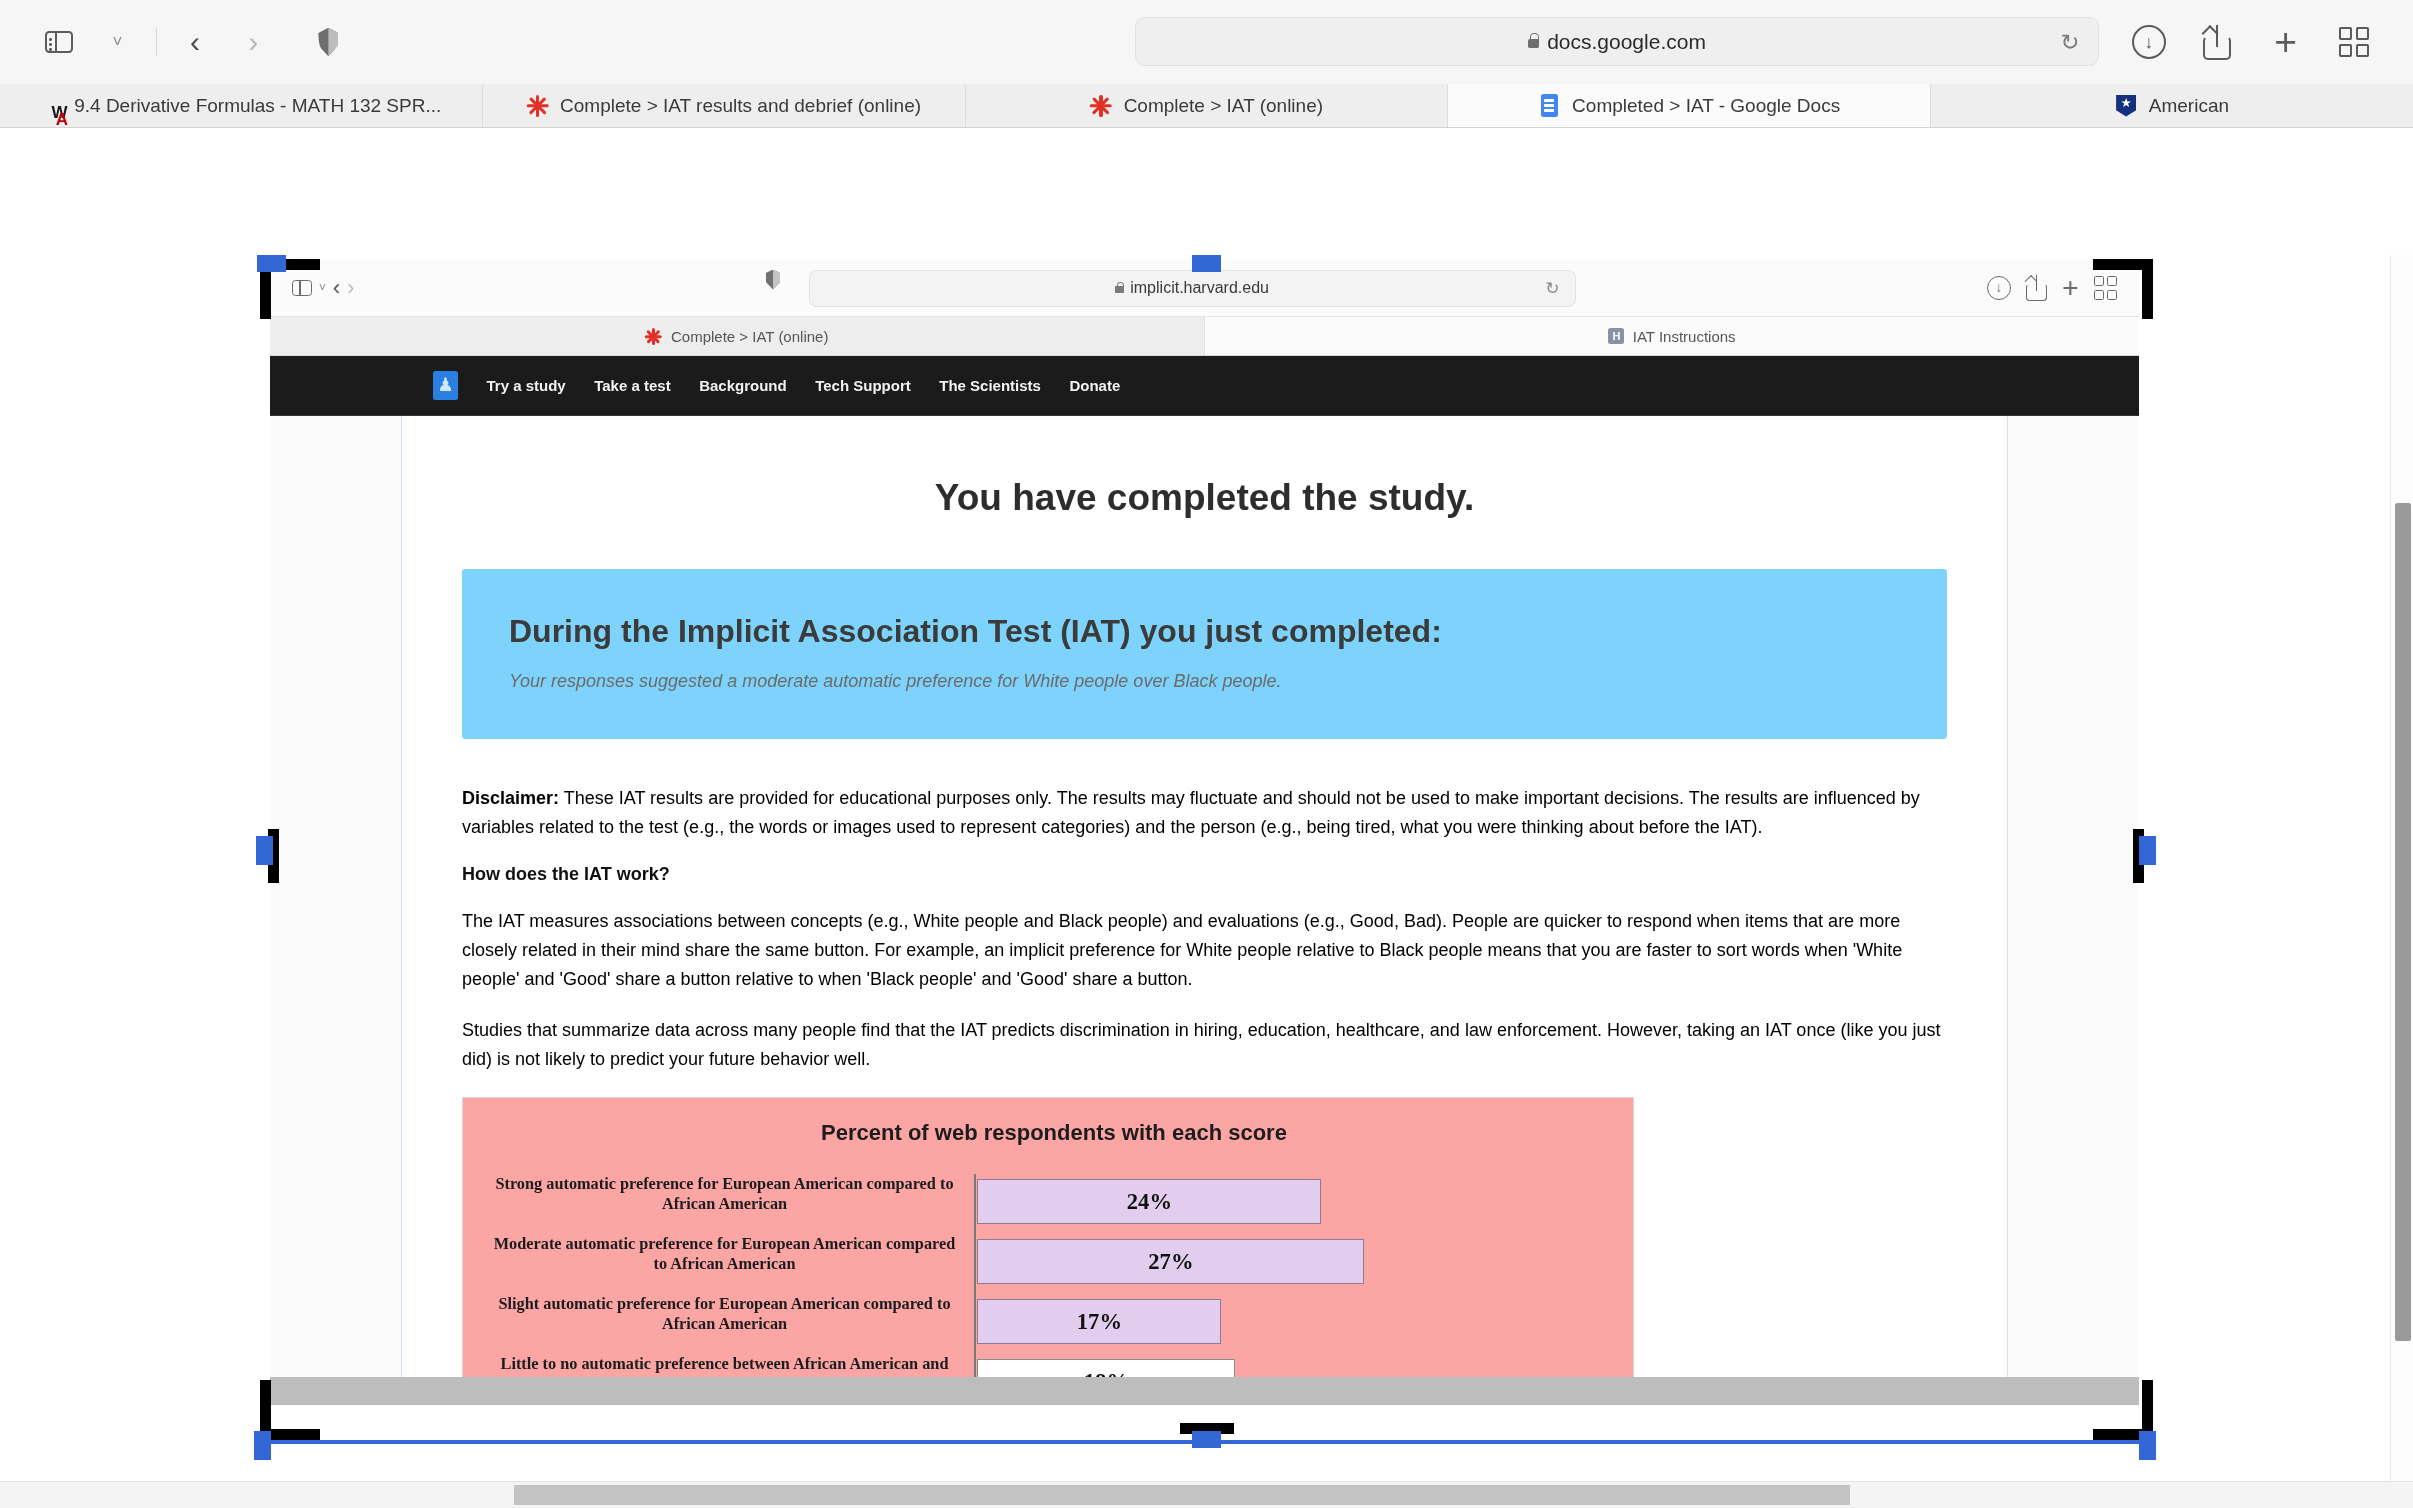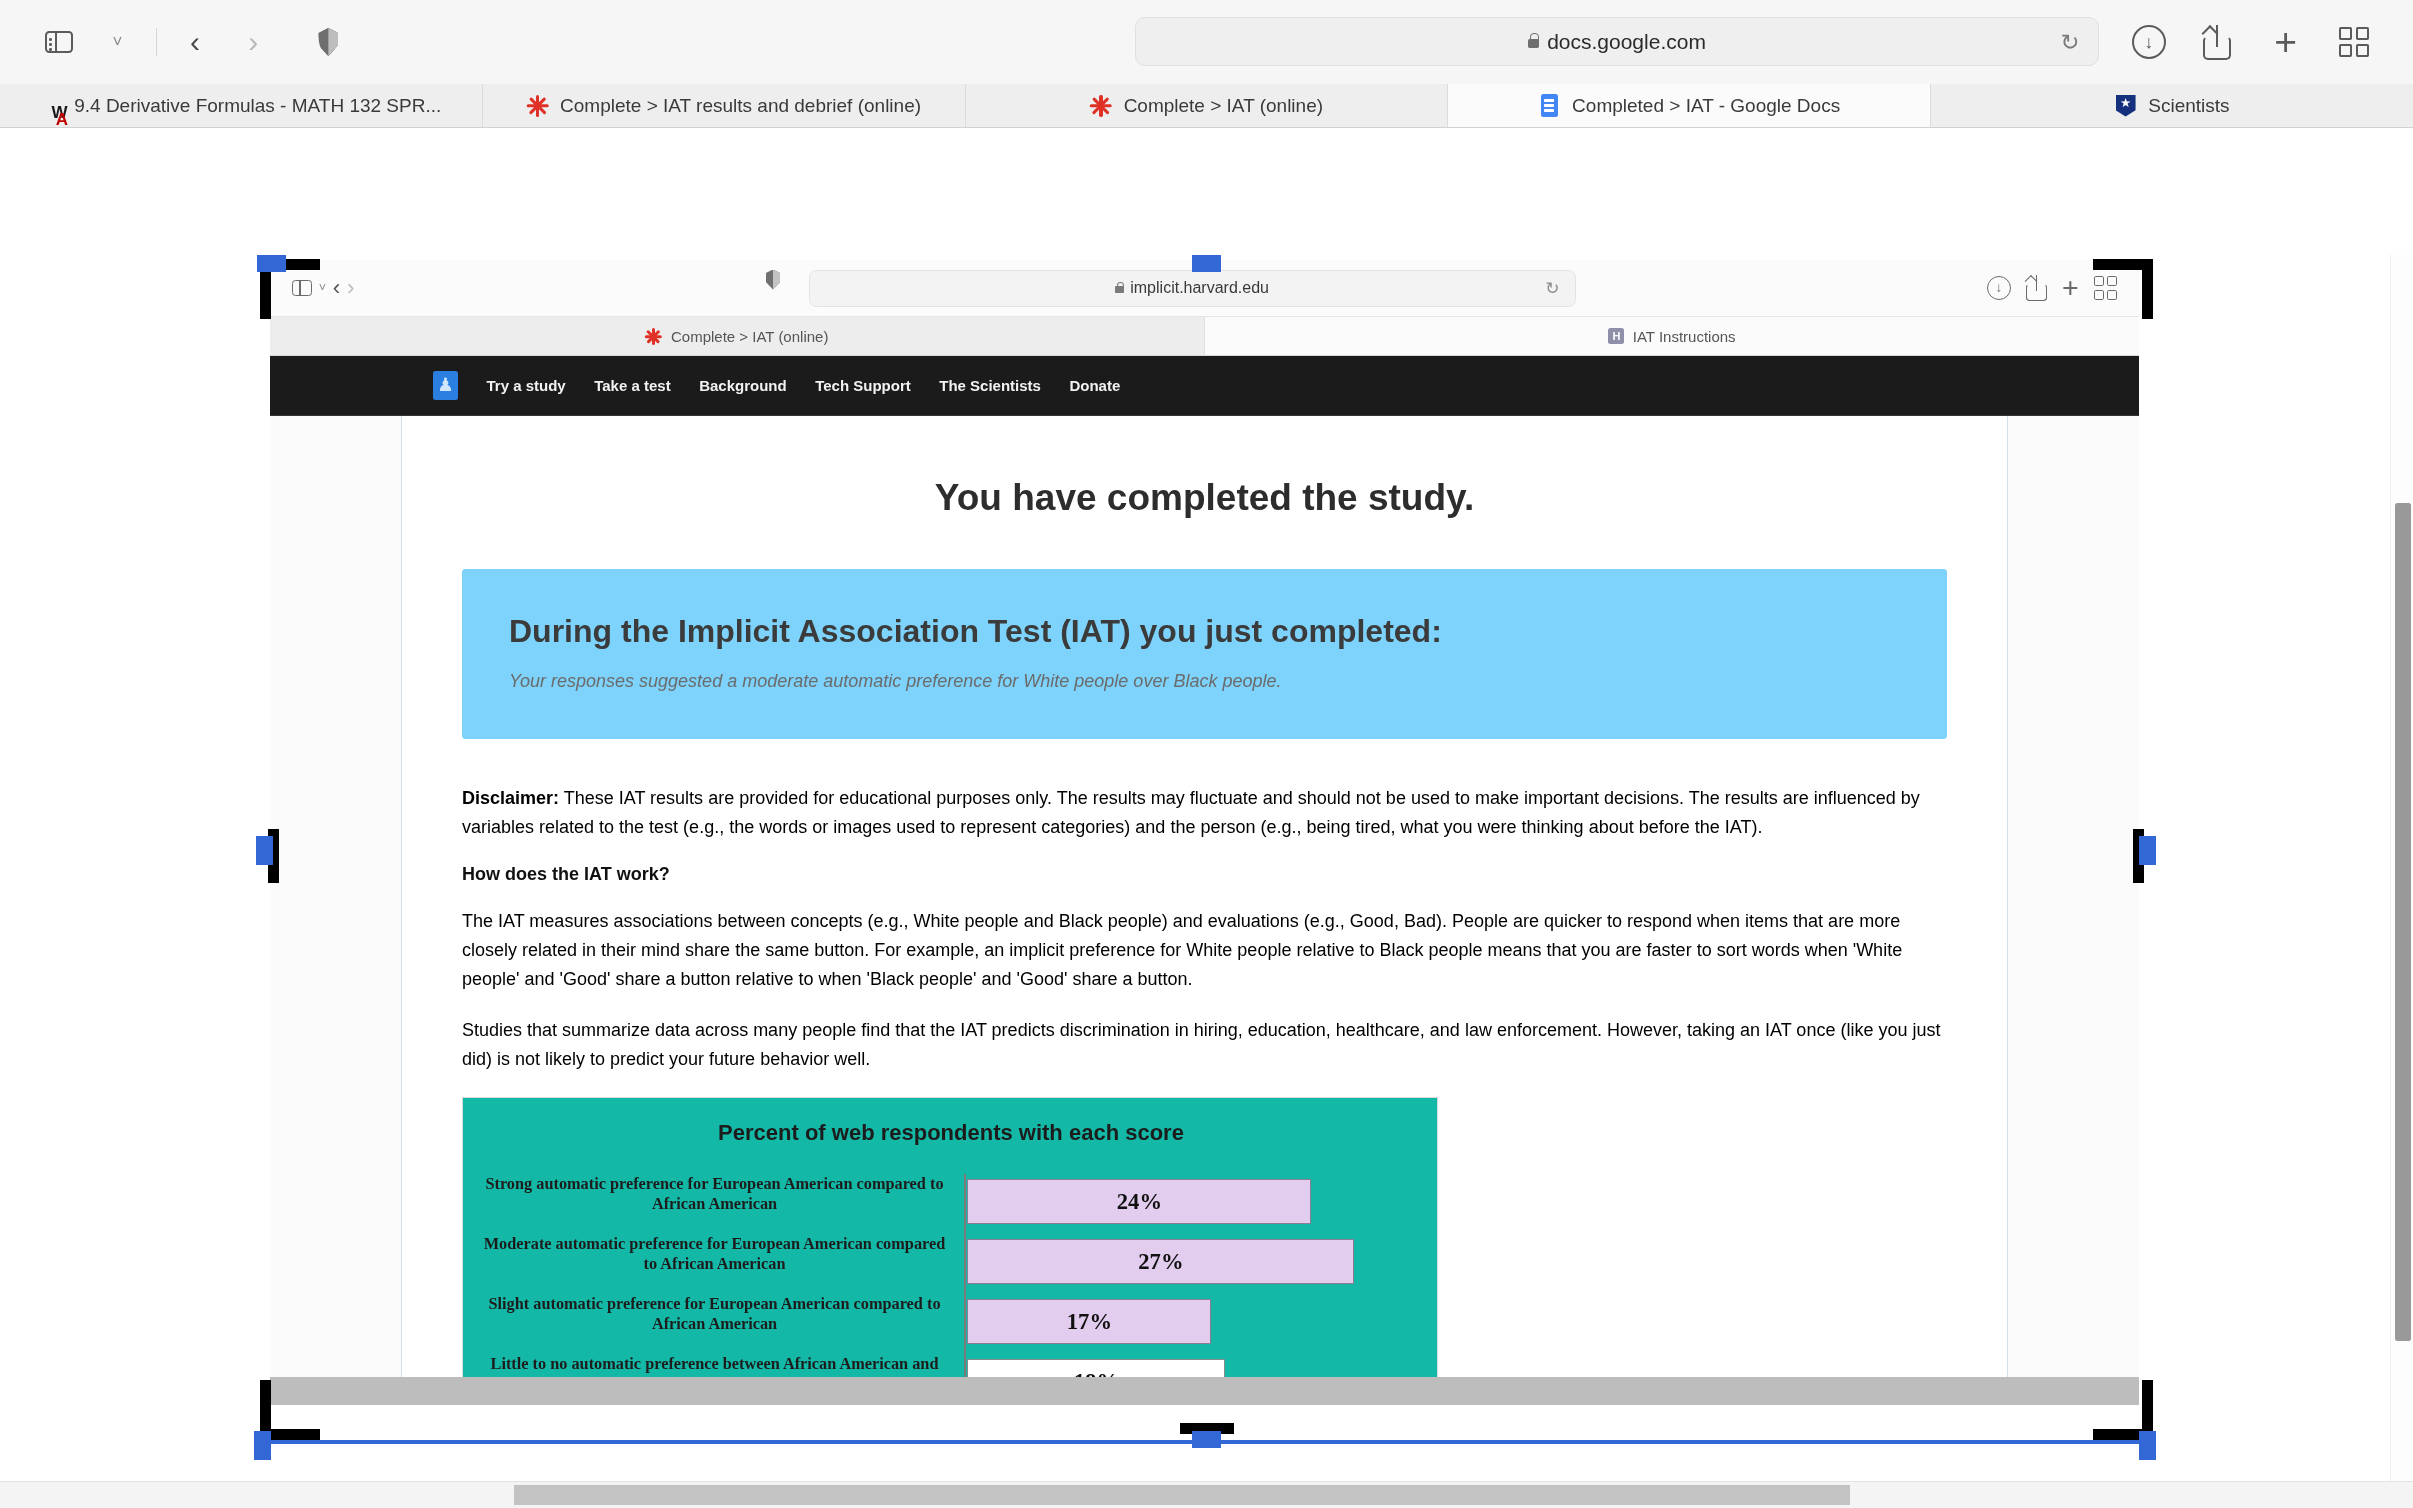--- a/index.html
+++ b/index.html
@@ -249,22 +249,22 @@
   .result-box h2 { font-size: 32px; font-weight: bold; color: #3b3b3b; }
   .result-box p { margin-top: 21px; font-size: 18px; color: #6b6b6b; font-style: italic; }
 
   .body-copy { margin-top: 45px; }
   .body-copy p { font-size: 18px; line-height: 1.62; color: #000000; margin-bottom: 22px; }
   .body-copy b { font-weight: bold; }
   .body-copy h3 { font-size: 18px; font-weight: bold; color: #111; margin-bottom: 22px; }
 
   
   .chart-card {
-    margin-top: 13.4px; border: 0.8px solid #d9d9d9; background: #14b8a6;
-    width: 976px; padding: 22px 0 0 2px;
+    margin-top: 13.4px; border: 0.8px solid #d9d9d9; background: #fca5a5;
+    width: 1172px; padding: 22px 0 0 12px;
   }
   .chart-title { text-align: center; font-size: 22px; font-weight: bold; color: #1c1c1c; }
   .chart-body { margin-top: 28.5px; position: relative; }
   .axis-line { position: absolute; left: 499px; top: 0; bottom: 0; width: 2.1px; background: #7a7a7a; }
   .chart-row { display: flex; height: 55px; margin-bottom: 5px; font-family: Liberation Serif, serif; }
   .chart-label {
     width: 499px; text-align: center; padding: 0 11.7px;
     font-size: 16.3px; font-weight: bold; color: #1c1c1c; line-height: 1.22;
   }
   .chart-bar-zone { flex: 1; padding-left: 3.4px; position: relative; height: 100%; display: flex; align-items: center; }
@@ -424,21 +424,21 @@
             <span></span>
             <span></span>
           </span>
       </span>
       <span>Completed &gt; IAT - Google Docs</span>
     </div>
     <div class="tab">
       <span class="favicon">
         <span class="fav-dash">★</span>
       </span>
-      <span>Scientists</span>
+      <span>American</span>
     </div>
   </div>
 
   <div class="doc-area">
 
     <div class="embedded">
 
       <div class="inner-toolbar">
         <div class="inner-left">
           <div class="i-sidebar-glyph"></div>

